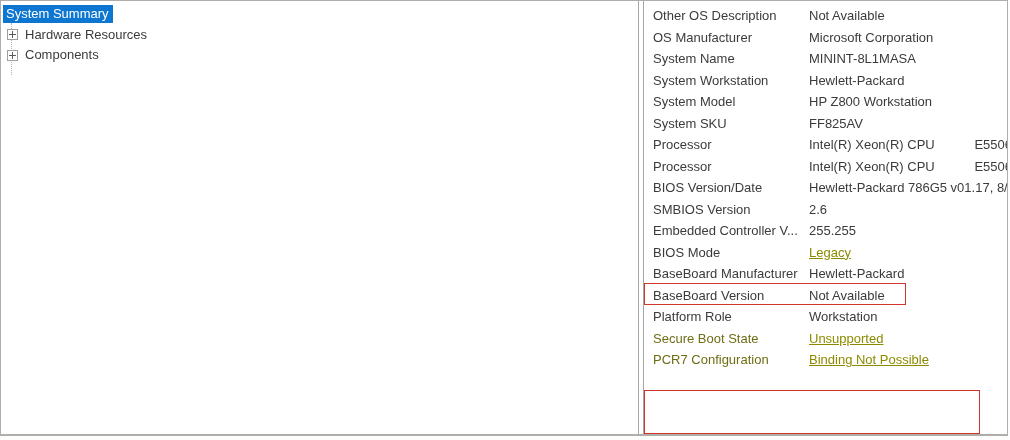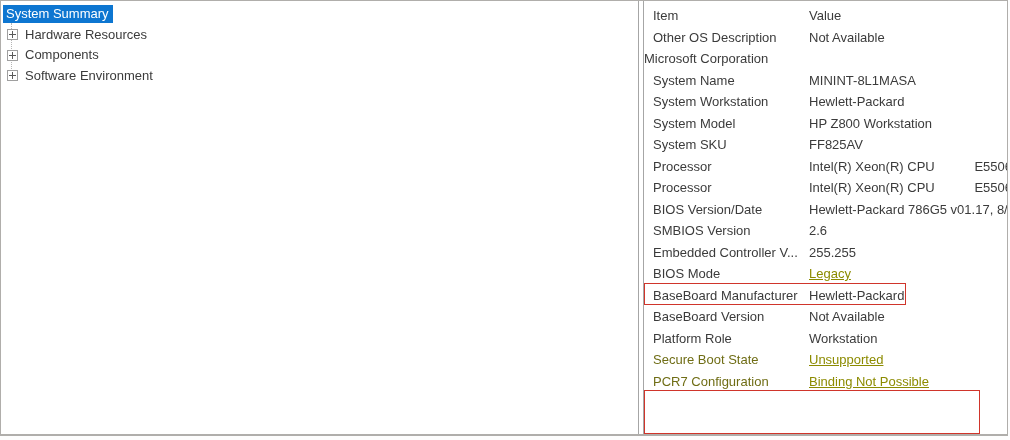--- a/index.html
+++ b/index.html
@@ -51,40 +51,33 @@
     <span class="tree-label">System Summary</span>
   </div>
         <div class="tree-item">
     <span class="expander"></span>
     <span class="tree-label">Hardware Resources</span>
   </div>
         <div class="tree-item">
     <span class="expander"></span>
     <span class="tree-label">Components</span>
   </div>
-        <div class="tree-item">
-    <span class="expander"></span>
-    <span class="tree-label">Software Environment</span>
-  </div>
       </div>
   </div>
 
   <div class="splitter"></div>
 
   <div class="right-pane">
     <div class="rows" id="rows">
-      <div class="row">
-        <div class="cell-item">Item</div>
-        <div class="cell-value">Value</div>
-      </div>
     <div class="row">
     <div class="cell-item">Other OS Description</div>
     <div class="cell-value">Not Available</div>
   </div>
         <div class="row">
+    <div class="cell-item">OS Manufacturer</div>
     <div class="cell-value">Microsoft Corporation</div>
   </div>
         <div class="row">
     <div class="cell-item">System Name</div>
     <div class="cell-value">MININT-8L1MASA</div>
   </div>
         <div class="row">
     <div class="cell-item">System Workstation</div>
     <div class="cell-value">Hewlett-Packard</div>
   </div>

